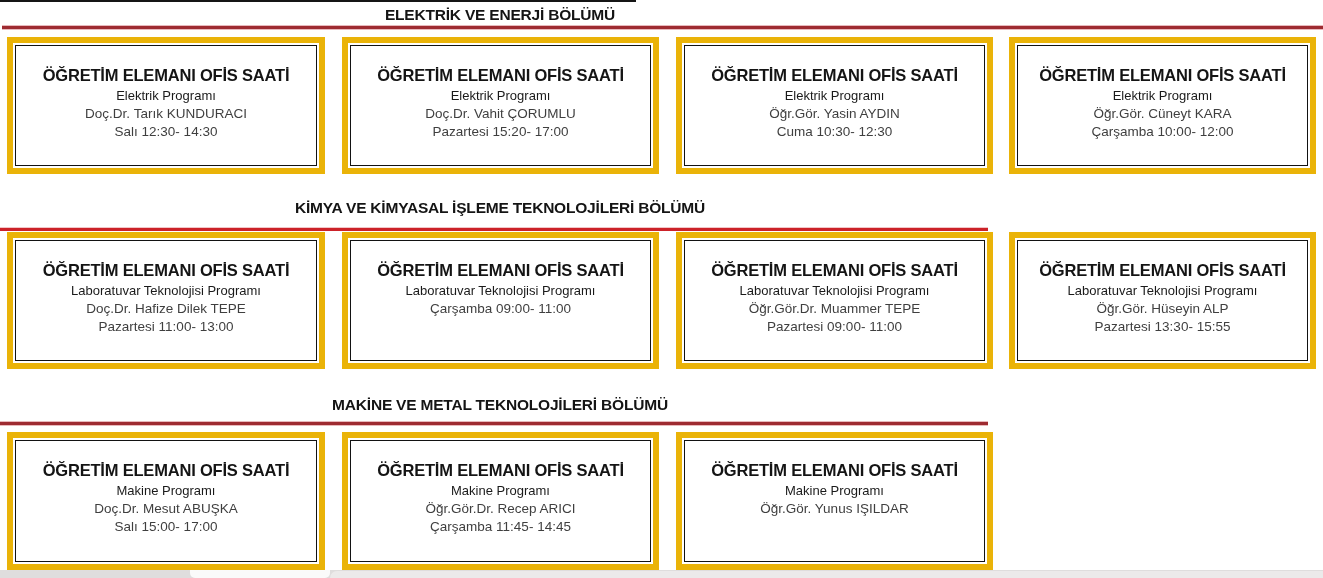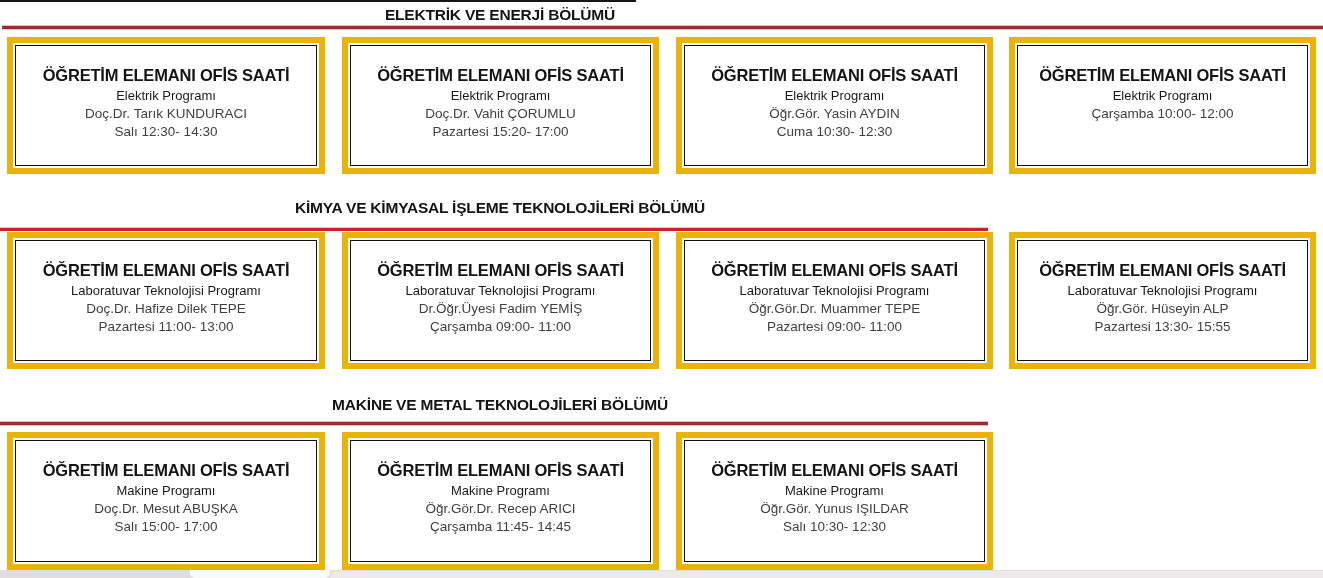--- a/index.html
+++ b/index.html
@@ -121,40 +121,40 @@
     <div class="card-heading">ÖĞRETİM ELEMANI OFİS SAATİ</div>
     <div class="card-program">Elektrik Programı</div>
     <div class="card-instructor">Öğr.Gör. Yasin AYDIN</div>
     <div class="card-schedule">Cuma 10:30- 12:30</div>
   </div>
 </div>
 <div class="card row1 col4">
   <div class="card-inner">
     <div class="card-heading">ÖĞRETİM ELEMANI OFİS SAATİ</div>
     <div class="card-program">Elektrik Programı</div>
+    <div class="card-instructor">Öğr.Gör. Cüneyt KARA</div>
     <div class="card-schedule">Çarşamba 10:00- 12:00</div>
   </div>
 </div>
 
 <div class="section-title" id="section-title-2">KİMYA VE KİMYASAL İŞLEME TEKNOLOJİLERİ BÖLÜMÜ</div>
 <div class="redline bright" id="redline-2"></div>
 
 <div class="card row2 col1">
   <div class="card-inner">
     <div class="card-heading">ÖĞRETİM ELEMANI OFİS SAATİ</div>
     <div class="card-program">Laboratuvar Teknolojisi Programı</div>
     <div class="card-instructor">Doç.Dr. Hafize Dilek TEPE</div>
     <div class="card-schedule">Pazartesi 11:00- 13:00</div>
   </div>
 </div>
 <div class="card row2 col2">
   <div class="card-inner">
     <div class="card-heading">ÖĞRETİM ELEMANI OFİS SAATİ</div>
     <div class="card-program">Laboratuvar Teknolojisi Programı</div>
-    <div class="card-instructor">Dr.Öğr.Üyesi Fadim YEMİŞ</div>
     <div class="card-schedule">Çarşamba 09:00- 11:00</div>
   </div>
 </div>
 <div class="card row2 col3">
   <div class="card-inner">
     <div class="card-heading">ÖĞRETİM ELEMANI OFİS SAATİ</div>
     <div class="card-program">Laboratuvar Teknolojisi Programı</div>
     <div class="card-instructor">Öğr.Gör.Dr. Muammer TEPE</div>
     <div class="card-schedule">Pazartesi 09:00- 11:00</div>
   </div>
@@ -185,19 +185,18 @@
     <div class="card-program">Makine Programı</div>
     <div class="card-instructor">Öğr.Gör.Dr. Recep ARICI</div>
     <div class="card-schedule">Çarşamba 11:45- 14:45</div>
   </div>
 </div>
 <div class="card row3 col3">
   <div class="card-inner">
     <div class="card-heading">ÖĞRETİM ELEMANI OFİS SAATİ</div>
     <div class="card-program">Makine Programı</div>
     <div class="card-instructor">Öğr.Gör. Yunus IŞILDAR</div>
-    <div class="card-schedule">Salı 10:30- 12:30</div>
   </div>
 </div>
 
 <div class="bottombar"></div>
 <div class="bottombar-thumb"></div>
 <div class="bottombar-panel"></div>
 
 </body></html>

